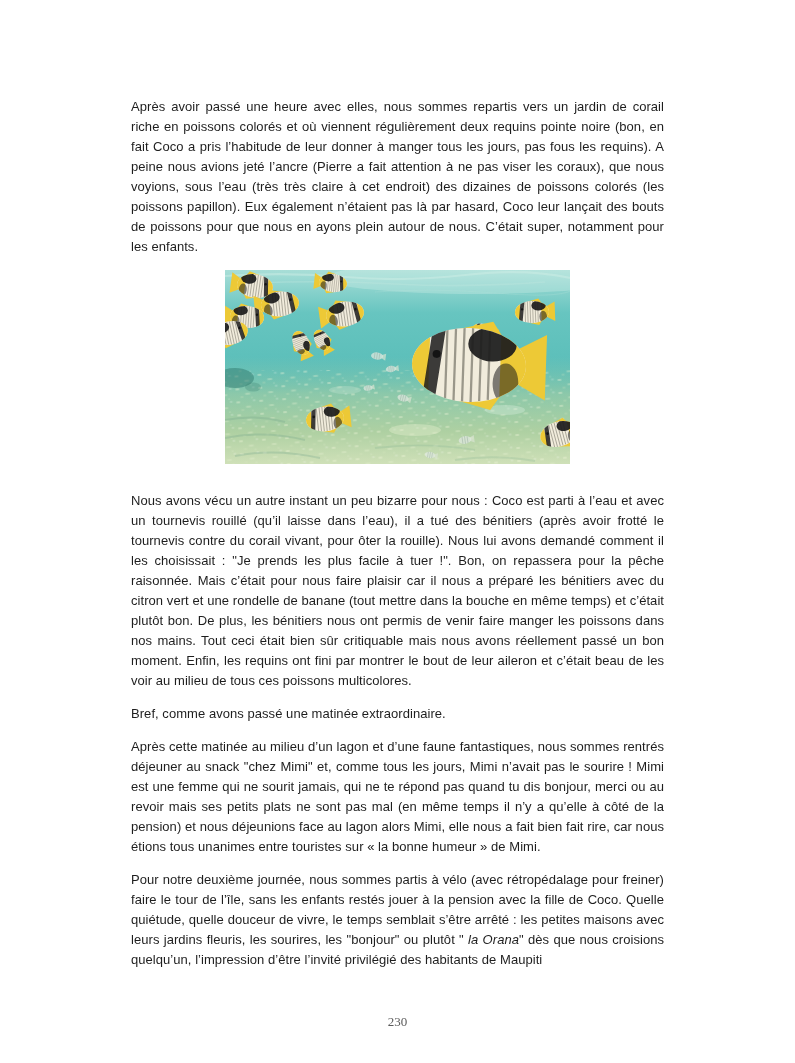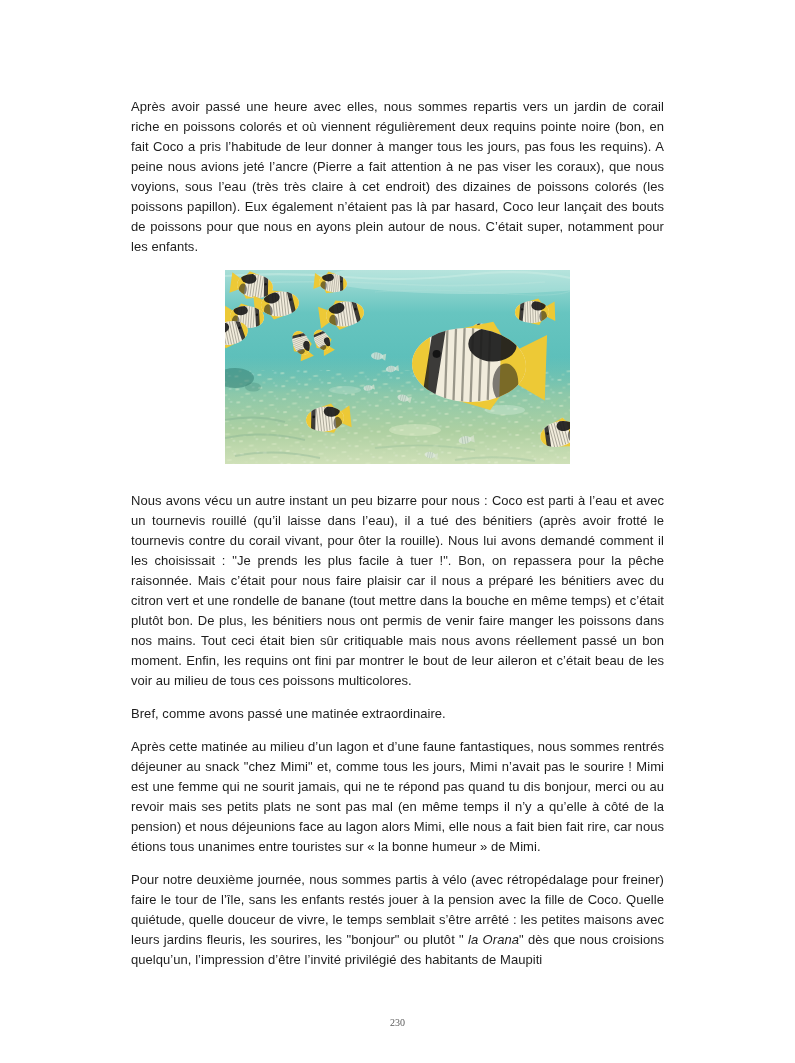--- a/index.html
+++ b/index.html
@@ -40,21 +40,21 @@
     padding:0;
     overflow:hidden;
   }
   figure.photo svg{display:block;width:345px;height:194px;}
   .page-footer{
     position:absolute;left:0;top:1012px;width:795px;
     text-align:center;
   }
   .page-number{
     font-family:"Liberation Serif","DejaVu Serif",serif;
-    font-size:10px;color:var(--page-number-color);
+    font-size:13px;color:var(--page-number-color);
   }
 </style>
 </head>
 <body>
 
 <div class="page">
   <main class="content">
 
     <p>Après avoir passé une heure avec elles, nous sommes repartis vers un jardin de corail riche en poissons colorés et où viennent régulièrement deux requins pointe noire (bon, en fait Coco a pris l’habitude de leur donner à manger tous les jours, pas fous les requins). A peine nous avions jeté l’ancre (Pierre a fait attention à ne pas viser les coraux), que nous voyions, sous l’eau (très très claire à cet endroit) des dizaines de poissons colorés (les poissons papillon). Eux également n’étaient pas là par hasard, Coco leur lançait des bouts de poissons pour que nous en ayons plein autour de nous. C’était super, notamment pour les enfants.</p>
 

